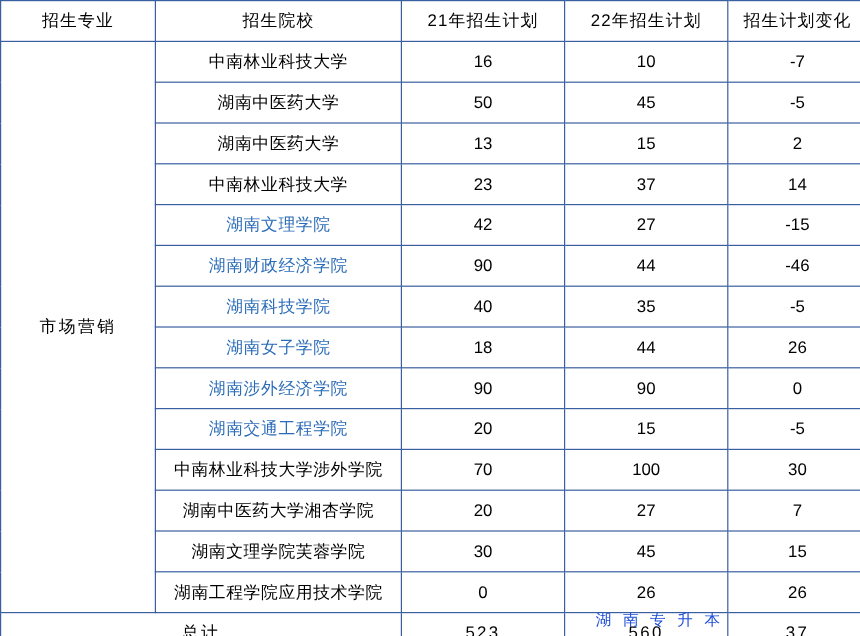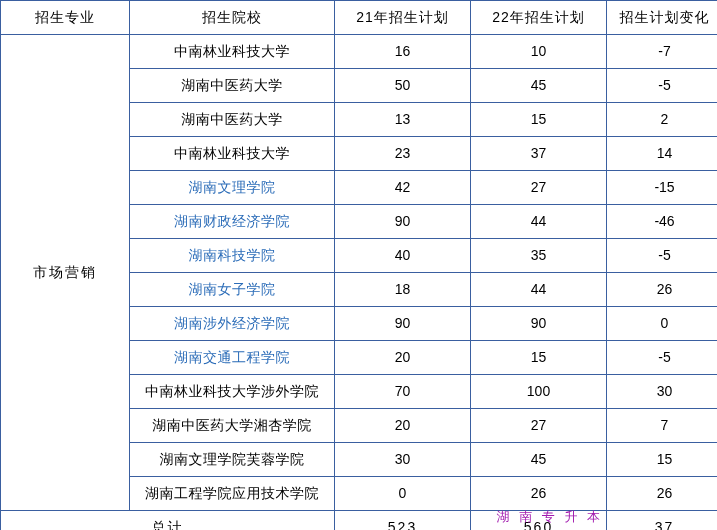--- a/index.html
+++ b/index.html
@@ -65,21 +65,21 @@
   .total-row td {
     font-size: 15px;
     letter-spacing: 2px;
     height: 32px;
   }
   .wm {
     position: absolute;
     right: 8px;
     bottom: 4px;
     font-size: 13px;
-    color: #a21caf;
+    color: #1d4ed8;
     letter-spacing: 3px;
     user-select: none;
   }
 </style>
 </head>
 <body>
 
 <div id="wrap">
   <table class="grid">
     <tbody>

